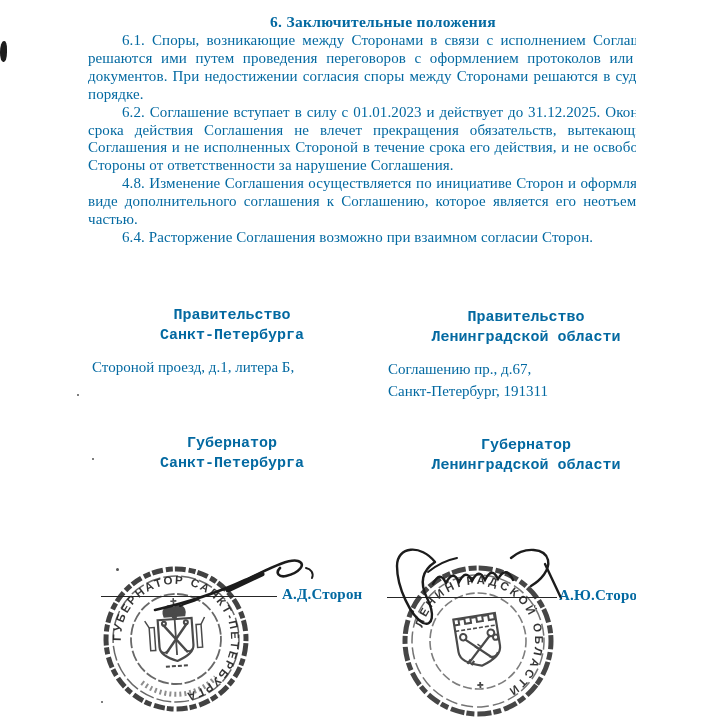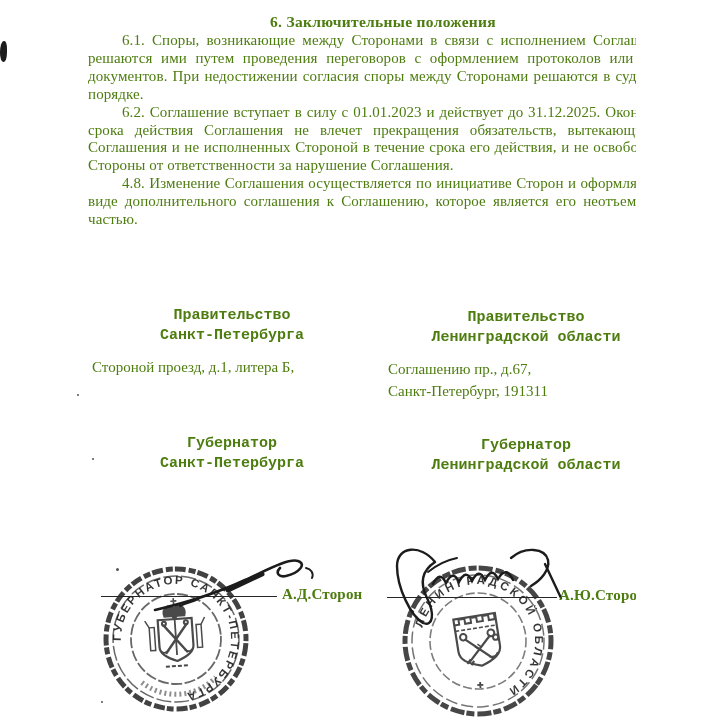--- a/index.html
+++ b/index.html
@@ -1,18 +1,18 @@
 <!DOCTYPE html>
 <html lang="ru"><head>
 <meta charset="utf-8">
 <style>
   html,body { margin:0; padding:0; background:#ffffff; }
   .page {
     position:relative; width:636px; height:723px; background:#ffffff;
-    font-family:"Liberation Serif", serif; color:#4d7c0f; overflow:hidden;
+    font-family:"Liberation Serif", serif; color:#0369a1; overflow:hidden;
   }
   .section-title {
     position:absolute; top:13px; left:88px; width:590px;
     text-align:center; font-weight:bold; font-size:15.5px; letter-spacing:.3px;
   }
   .body-text {
     position:absolute; top:32px; left:88px; width:588px;
     font-size:15px; line-height:17.9px; text-align:justify; letter-spacing:.1px;
   }
   .body-text p { margin:0; text-indent:34px; }
@@ -38,20 +38,21 @@
   <div class="speck" style="left:92px;top:458px;width:2px;height:2px;"></div>
   <div class="speck" style="left:116px;top:568px;width:3px;height:3px;"></div>
   <div class="speck" style="left:101px;top:701px;width:2px;height:2px;"></div>
 
   <div class="section-title">6. Заключительные положения</div>
 
   <div class="body-text">
     <p>6.1. Споры, возникающие между Сторонами в связи с исполнением Соглашения, решаются ими путем проведения переговоров с оформлением протоколов или иных документов. При недостижении согласия споры между Сторонами решаются в судебном порядке.</p>
     <p>6.2. Соглашение вступает в силу с 01.01.2023 и действует до 31.12.2025. Окончание срока действия Соглашения не влечет прекращения обязательств, вытекающих из Соглашения и не исполненных Стороной в течение срока его действия, и не освобождает Стороны от ответственности за нарушение Соглашения.</p>
     <p>4.8. Изменение Соглашения осуществляется по инициативе Сторон и оформляется в виде дополнительного соглашения к Соглашению, которое является его неотъемлемой частью.</p>
+    <p>6.4. Расторжение Соглашения возможно при взаимном согласии Сторон.</p>
   </div>
 
   <div class="org-header" style="left:122px; top:306px;">
     <div>Правительство</div>
     <div>Санкт-Петербурга</div>
   </div>
   <div class="org-header" style="left:416px; top:308px;">
     <div>Правительство</div>
     <div>Ленинградской области</div>
   </div>

